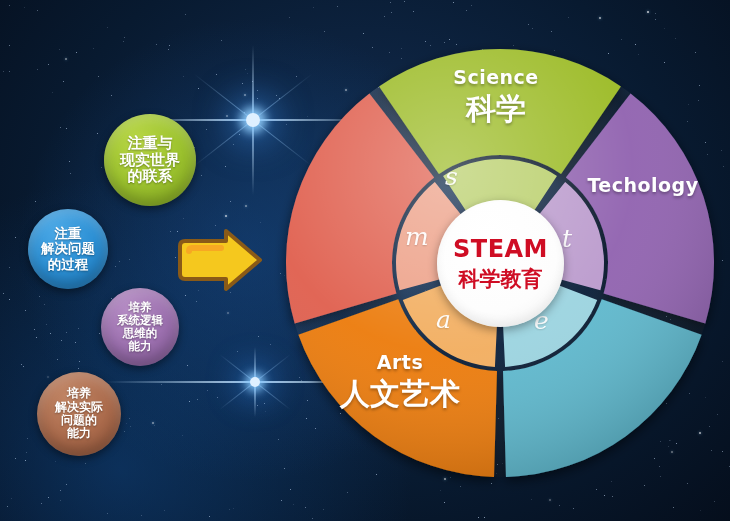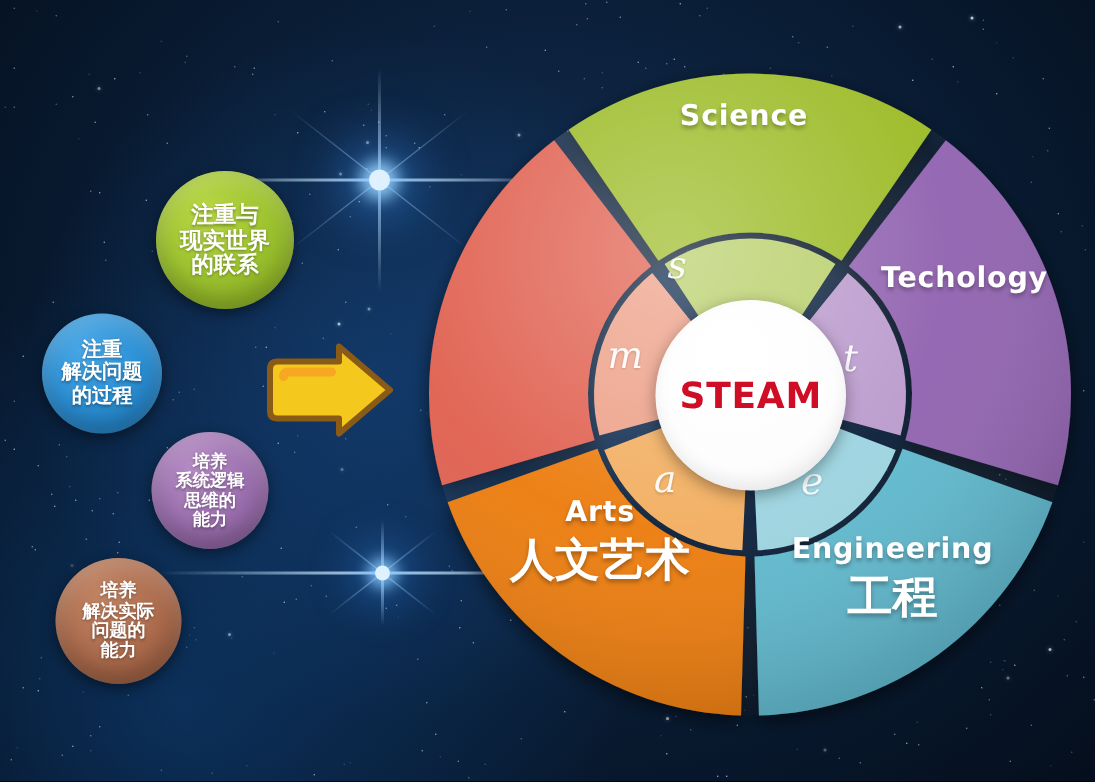--- a/index.html
+++ b/index.html
@@ -88,21 +88,21 @@
   .seg-label{position:absolute;text-align:center;color:#fff;pointer-events:none;
     text-shadow:0 2px 3px rgba(0,0,0,.3);}
   .seg-label .en{font-size:19px;font-weight:700;letter-spacing:.5px;
     font-family:"DejaVu Sans","Liberation Sans",sans-serif;}
   .seg-label .cn{font-size:30px;font-weight:700;margin-top:1px;
     font-family:"DejaVu Sans","Liberation Sans",sans-serif;}
 
   #lbl-science{left:396px;top:66px;width:200px;}
   #lbl-technology{left:558px;top:174px;width:170px;}
   #lbl-engineering{left:505px;top:355px;width:180px;}
-  #lbl-arts{left:305px;top:330px;width:190px;}
+  #lbl-arts{left:305px;top:351px;width:190px;}
   #lbl-maths{left:275px;top:174px;width:160px;}
 
   .ring-letter{position:absolute;color:#fff;font-style:italic;font-size:25px;
     font-family:"DejaVu Serif","Liberation Serif",serif;opacity:.95;
     text-shadow:0 1px 2px rgba(0,0,0,.18);pointer-events:none;}
   #rl-s{left:445px;top:162px;}
   #rl-t{left:562px;top:224px;}
   #rl-e{left:534px;top:306px;}
   #rl-a{left:436px;top:305px;}
   #rl-m{left:405px;top:222px;}
@@ -616,30 +616,28 @@
   </div>
 
   <div class="ring-letter" id="rl-s">s</div>
   <div class="ring-letter" id="rl-t">t</div>
   <div class="ring-letter" id="rl-e">e</div>
   <div class="ring-letter" id="rl-a">a</div>
   <div class="ring-letter" id="rl-m">m</div>
 
   <div class="seg-label" id="lbl-science">
     <div class="en">Science</div>
+    <div class="cn">科学</div>
   </div>
   <div class="seg-label" id="lbl-technology">
     <div class="en">Techology</div>
-  </div>
-  <div class="seg-label" id="lbl-engineering">
-    <div class="en">Engineering</div>
-    <div class="cn">工程</div>
   </div>
   <div class="seg-label" id="lbl-arts">
     <div class="en">Arts</div>
     <div class="cn">人文艺术</div>
   </div>
 
   <div id="center-hub">
     <div class="hub-en">STEAM</div>
+    <div class="hub-cn">科学教育</div>
   </div>
 
 </div>
 
 </body></html>

